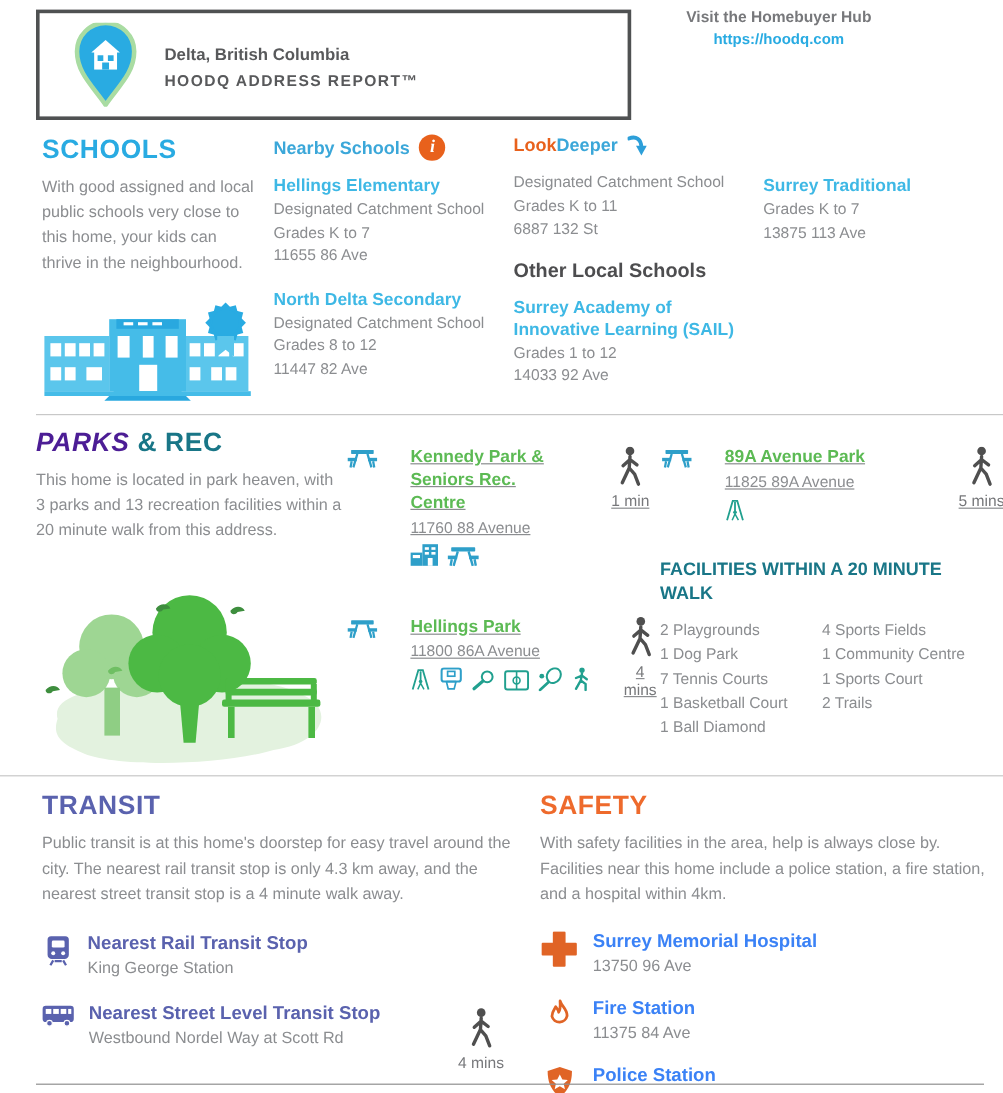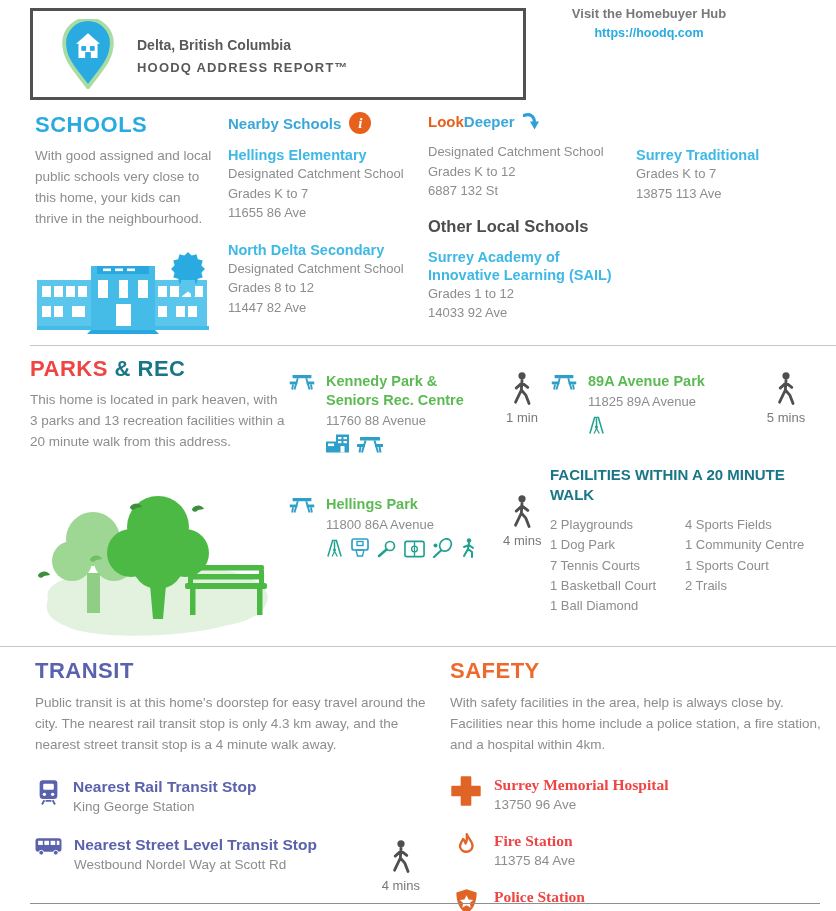--- a/index.html
+++ b/index.html
@@ -46,24 +46,24 @@
   .school-item { margin-top:12px; }
   .school-name { font-size:14.5px; font-weight:bold; color:#3eb8e5; line-height:1.25; cursor:pointer; }
   .other-h { font-size:16.5px; font-weight:bold; color:#4d4d4f; margin-top:16px; }
   .school-pic { margin-top:20px; }
 
   
   .parks { position:absolute; left:30px; top:356px; right:14px; display:flex; }
   .parks .p1 { width:268px; }
   .parks .p2 { width:262px; padding-top:16px; }
   .parks .p3 { flex:1; padding-top:16px; }
-  .parks .sec-h .g { color:#ef4444; }
+  .parks .sec-h .g { color:#4c1d95;font-style:italic; }
   .parks .sec-h .t { color:#197687; }
   .parks .body-txt { margin-top:8px; }
-  .park-card { display:flex; gap:10px; }
+  .park-card { display:flex; gap:26px;text-decoration:underline; }
   .park-card + .park-card { margin-top:42px; }
   .park-card .bench { flex:0 0 28px; padding-top:2px; }
   .park-name { font-size:14.5px; font-weight:bold; color:#5cba54; line-height:1.3; }
   .park-addr { font-size:13px; color:#8b8d90; margin-top:3px; }
   .mini-icons { display:flex; gap:7px; align-items:flex-end; margin-top:6px; }
   .park-card .walkblock { margin-left:auto; width:56px; }
   .fac { margin-top:30px; }
   .fac-h { font-size:15px; font-weight:bold; color:#197687; line-height:1.35; width:250px; }
   .fac-cols { display:flex; margin-top:10px; }
   .fac-cols ul { list-style:none; }
@@ -79,21 +79,21 @@
   .safety { flex:1; }
   .safety .sec-h { color:#ee6a2c; }
   .bottomrow .body-txt { margin-top:9px; }
   .stop { display:flex; gap:12px; margin-top:22px; align-items:flex-start; }
   .stop .s-icon { flex:0 0 26px; display:flex; justify-content:center; padding-top:1px; }
   .stop-label { font-size:15.5px; font-weight:bold; color:#5a62ae; }
   .stop-val { font-size:13.5px; color:#8b8d90; margin-top:3px; }
   .stop .walkblock { margin-left:auto; margin-right:30px; margin-top:4px; }
   .safe-item { display:flex; gap:12px; margin-top:20px; align-items:flex-start; }
   .safe-item .s-icon { flex:0 0 32px; display:flex; justify-content:center; }
-  .safe-name { font-size:15.5px; font-weight:bold; color:#ef4444;font-family:Liberation Serif, serif; }
+  .safe-name { font-size:15.5px; font-weight:bold; color:#3b82f6; }
   .safe-addr { font-size:13.5px; color:#8b8d90; margin-top:3px; }
   .bottom-line { position:absolute; left:30px; right:16px; top:903px; border-top:1.5px solid #8f8f8f; }
 </style>
 </head>
 <body>
 
 <div class="page">
 
   <div class="header-box">
     <svg width="54" height="70" viewBox="0 0 34 44">
@@ -184,21 +184,21 @@
     <div class="c3">
       <div class="sub-h">
         <span><span style="color:#e8611c">Look</span><span style="color:#3ba7d9">Deeper</span></span>
         <svg width="16" height="18" viewBox="0 0 16 18">
           <path d="M1 3.5 C7 1 11.5 4 11.5 11" fill="none" stroke="#2d9fd9" stroke-width="3.2" stroke-linecap="round"></path>
           <path d="M7 9.5 L11.5 17.5 L16 9.5 Z" fill="#2d9fd9"></path>
         </svg>
       </div>
       <div class="school-item">
         <div class="detail">Designated Catchment School</div>
-        <div class="detail">Grades K to 12</div>
+        <div class="detail">Grades K to 11</div>
         <div class="detail">6887 132 St</div>
       </div>
       <div class="other-h">Other Local Schools</div>
       <div class="school-item">
         <div class="school-name" style="width:185px">Surrey Academy of Innovative Learning (SAIL)</div>
         <div class="detail">Grades 1 to 12</div>
         <div class="detail">14033 92 Ave</div>
       </div>
     </div>
 

